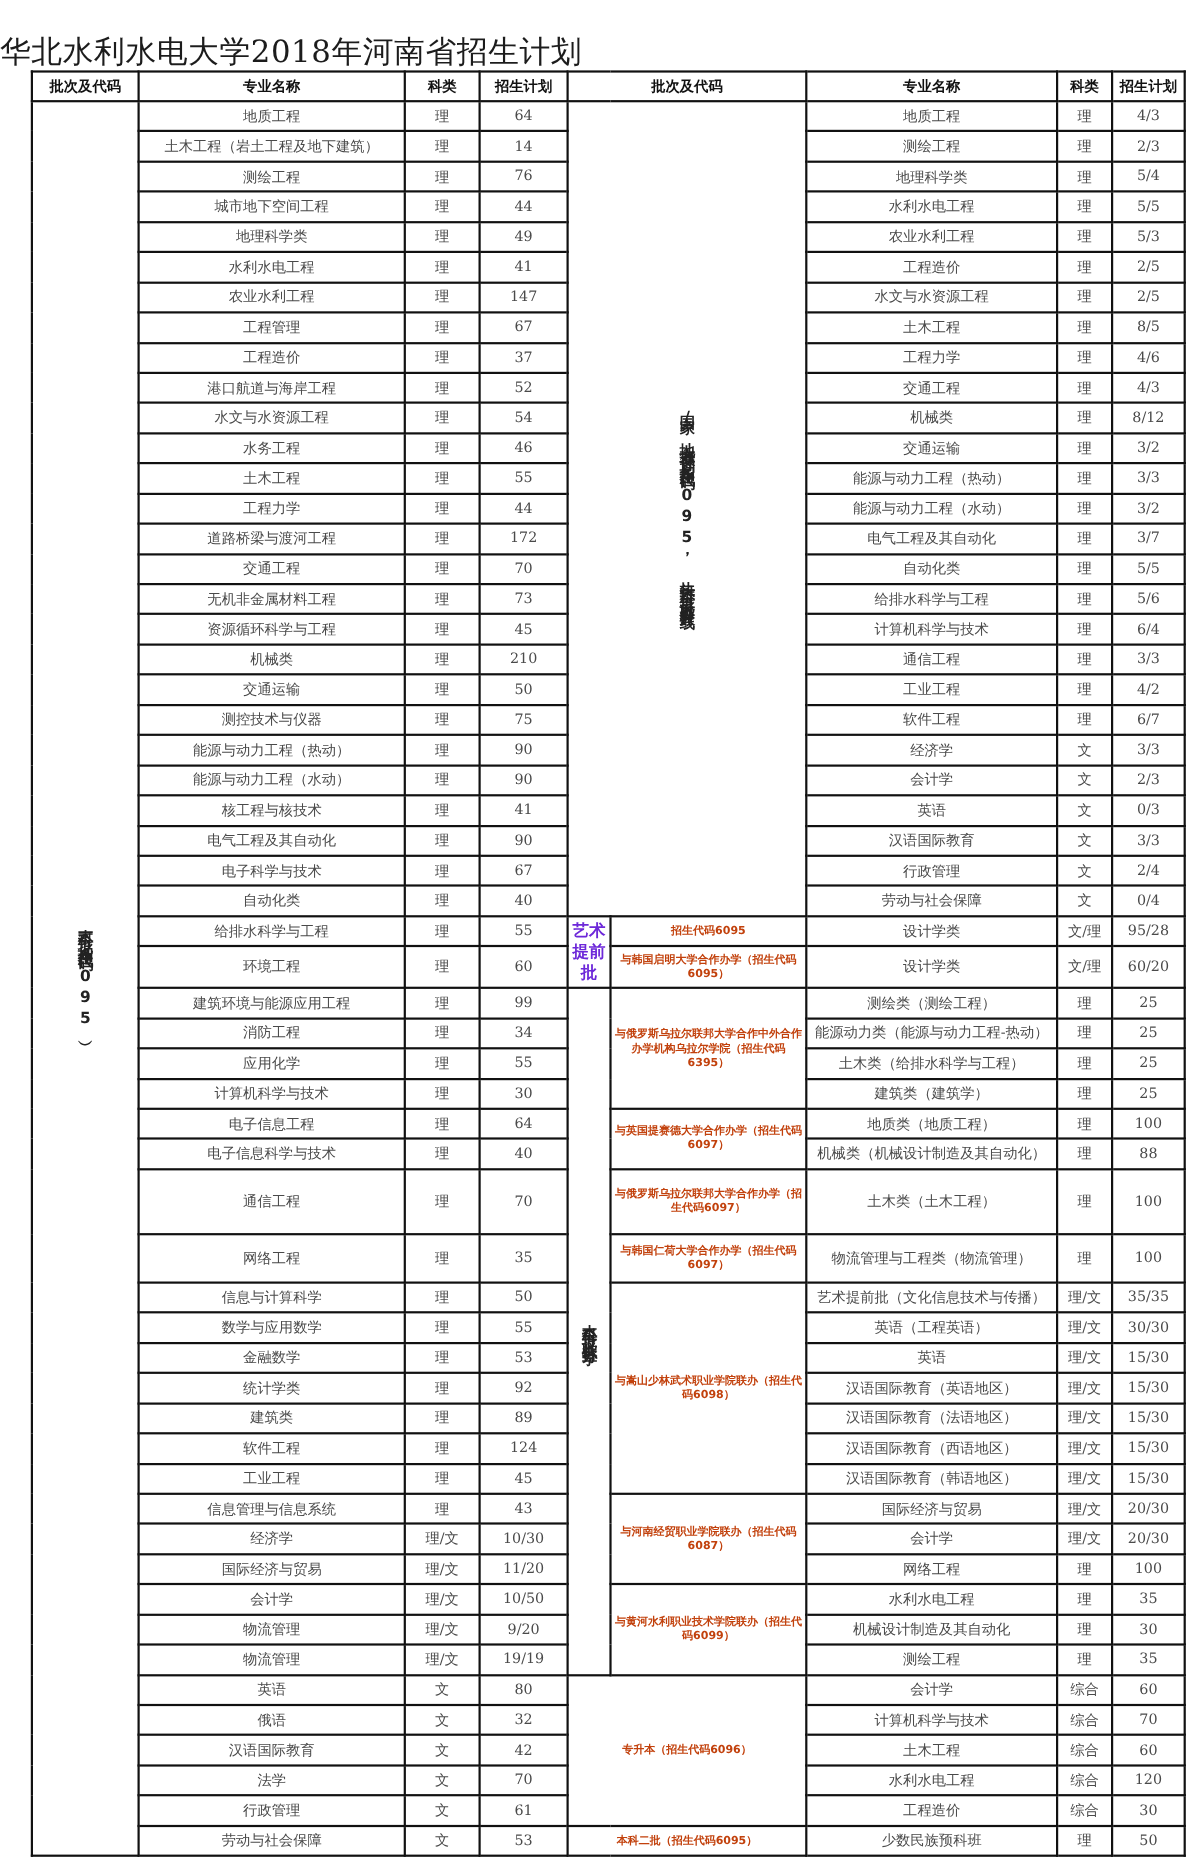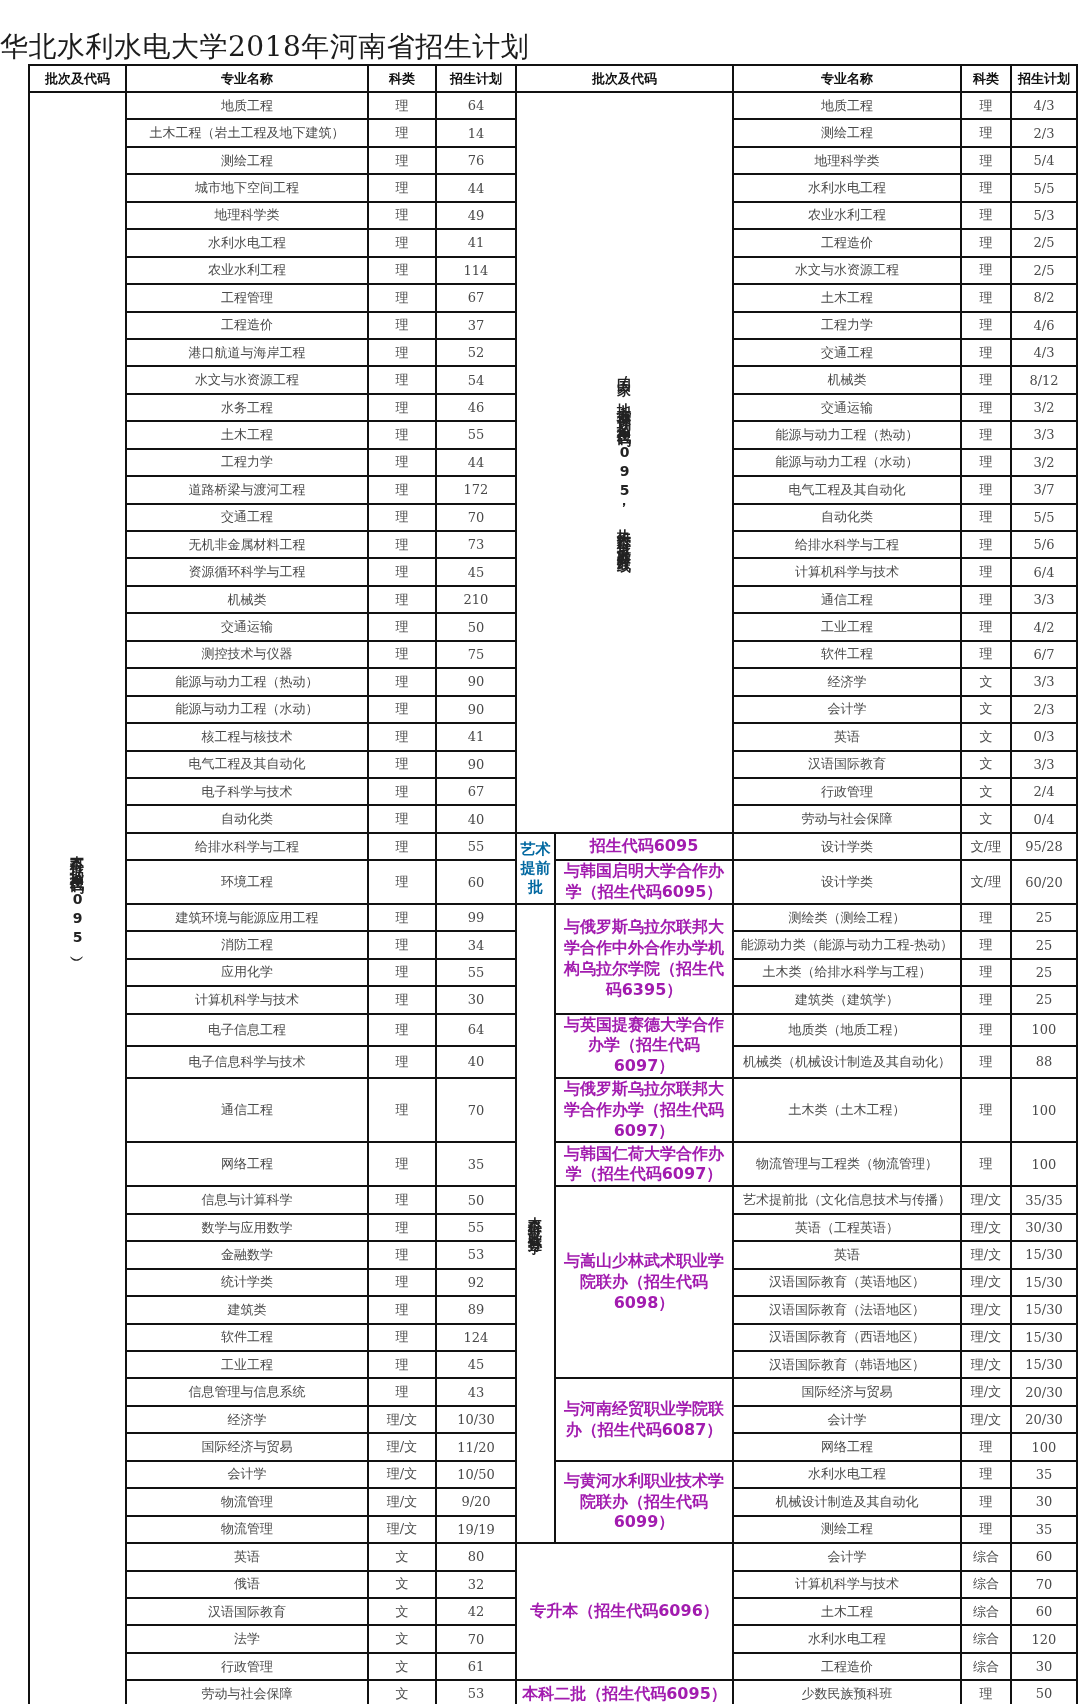--- a/index.html
+++ b/index.html
@@ -26,25 +26,25 @@
     height: 23px;
     font-family: "DejaVu Sans", "Liberation Sans", sans-serif;
     font-weight: bold; font-size: 13px; color: #111;
   }
   td.m, td.t, td.p {
     font-family: "DejaVu Serif", "Liberation Serif", serif;
     font-size: 13px; color: #4a4a4a; white-space: nowrap;
   }
   td.g, td.bh {
     font-family: "DejaVu Sans", "Liberation Sans", sans-serif;
-    font-weight: bold; font-size: 16px; color: #a21caf; line-height: 1.3;
+    font-weight: bold; font-size: 10px; color: #c2410c; line-height: 1.3;
   }
   td.art {
     font-family: "DejaVu Sans", "Liberation Sans", sans-serif;
-    font-weight: bold; font-size: 15px; color: #0369a1; line-height: 1.25;
+    font-weight: bold; font-size: 15px; color: #6d28d9; line-height: 1.25;
     padding: 0;
   }
   td.vb { padding: 0; }
   .v {
     display: inline-block;
     writing-mode: vertical-rl; text-orientation: upright;
     font-family: "DejaVu Sans", "Liberation Sans", sans-serif;
     font-weight: bold; font-size: 14px; letter-spacing: 3px; color: #222;
   }
   tr.r { height: 27.45px; }
@@ -128,32 +128,32 @@
     <td class="m">水利水电工程</td>
     <td class="t">理</td>
     <td class="p">41</td>
     <td class="m">工程造价</td>
     <td class="t">理</td>
     <td class="p">2/5</td>
   </tr>
   <tr class="r">
     <td class="m">农业水利工程</td>
     <td class="t">理</td>
-    <td class="p">114</td>
+    <td class="p">147</td>
     <td class="m">水文与水资源工程</td>
     <td class="t">理</td>
     <td class="p">2/5</td>
   </tr>
   <tr class="r">
     <td class="m">工程管理</td>
     <td class="t">理</td>
     <td class="p">67</td>
     <td class="m">土木工程</td>
     <td class="t">理</td>
-    <td class="p">8/2</td>
+    <td class="p">8/5</td>
   </tr>
   <tr class="r">
     <td class="m">工程造价</td>
     <td class="t">理</td>
     <td class="p">37</td>
     <td class="m">工程力学</td>
     <td class="t">理</td>
     <td class="p">4/6</td>
   </tr>
   <tr class="r">

